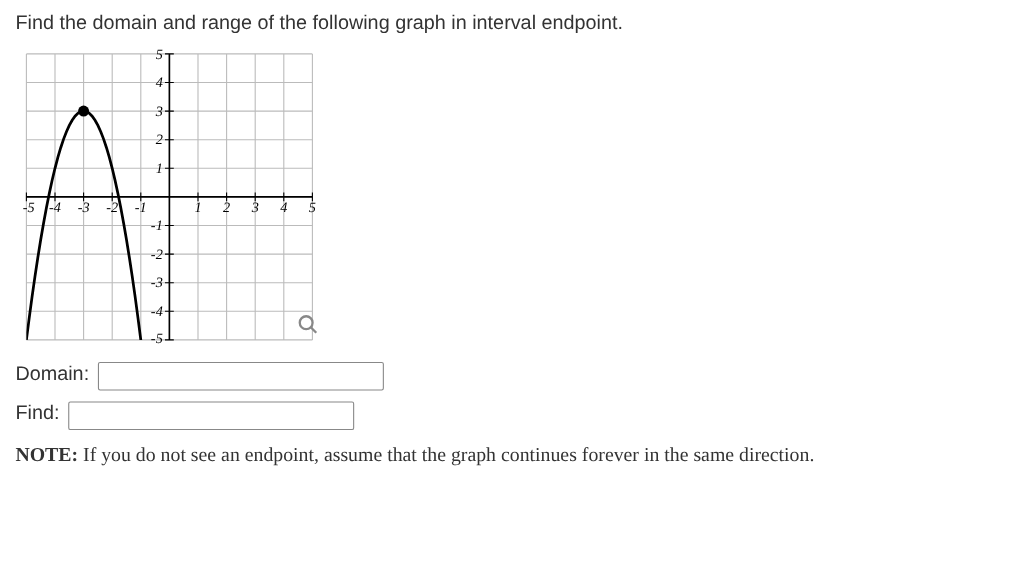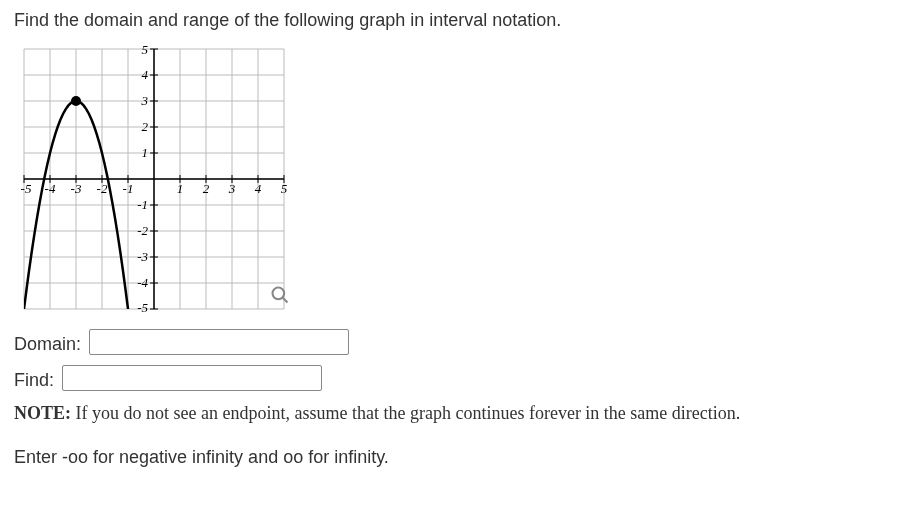--- a/index.html
+++ b/index.html
@@ -15,38 +15,38 @@
   .graph-wrap { position: relative; width: 280px; height: 280px; margin-bottom: 6px; }
   svg.graph { display: block; }
   .zoom-icon {
     position: absolute;
     right: 4px;
     bottom: 14px;
     width: 20px; height: 20px;
     color: #888;
     cursor: pointer;
   }
-  .row { margin: 10px 0; display: flex; align-items: flex-end; }
+  .row { margin: 10px 0; display: flex; align-items: flex-start; }
   .row label { margin-right: 8px; }
   input[type="text"] {
     border: 1px solid #888;
     height: 26px;
     width: 260px;
     padding: 2px 6px;
     font-size: 16px;
     border-radius: 2px;
   }
   .note { margin-top: 10px; line-height: 1.4; font-family: Liberation Serif, serif; }
   .example { margin-top: 18px; line-height: 1.5; }
   b { font-weight: bold; }
 </style>
 </head>
 <body>
 
-<div class="question">Find the domain and range of the following graph in interval notation.</div>
+<div class="question">Find the domain and range of the following graph in interval endpoint.</div>
 
 <div class="graph-wrap">
   <svg class="graph" width="280" height="280" viewBox="0 0 280 280">
 
     <g stroke="#bbb" stroke-width="1">
 
       <line x1="10" y1="10" x2="10" y2="270"></line>
       <line x1="36" y1="10" x2="36" y2="270"></line>
       <line x1="62" y1="10" x2="62" y2="270"></line>
       <line x1="88" y1="10" x2="88" y2="270"></line>
@@ -170,14 +170,13 @@
 <div class="row">
   <label>Find:</label>
   <input type="text" value="" style="">
 </div>
 
 <div class="note">
   <b>NOTE:</b><span> If you do not see an endpoint, assume that the graph continues forever in the same direction.</span>
 </div>
 
 <div class="example">
-  <div>Enter -oo for negative infinity and oo for infinity.</div>
 </div>
 
 </body></html>

